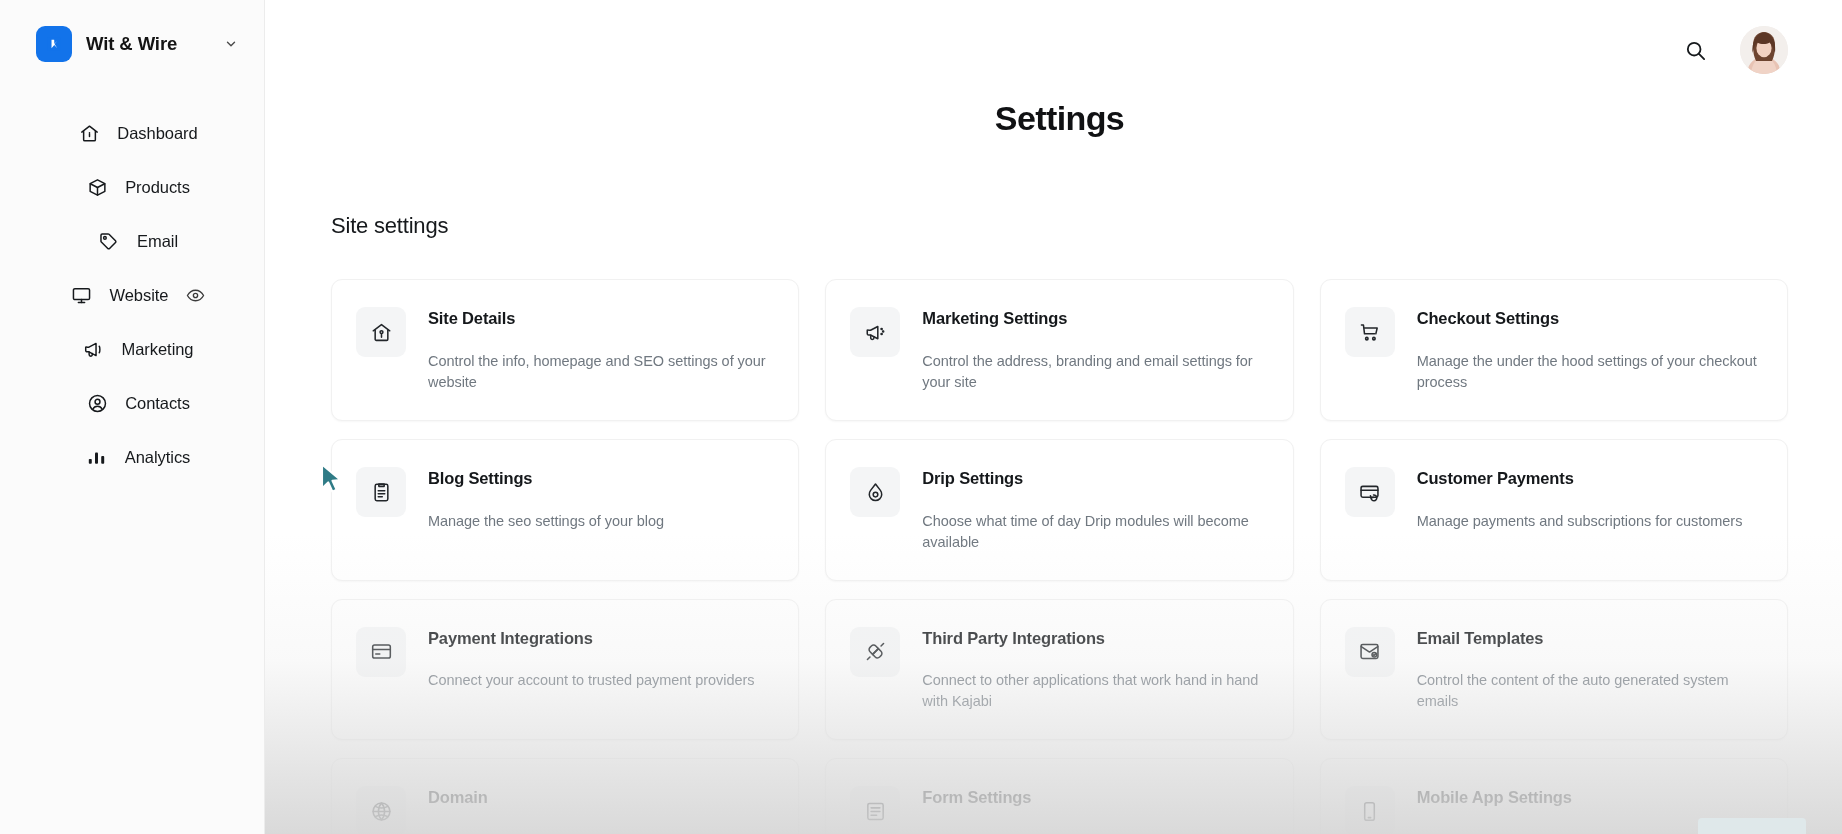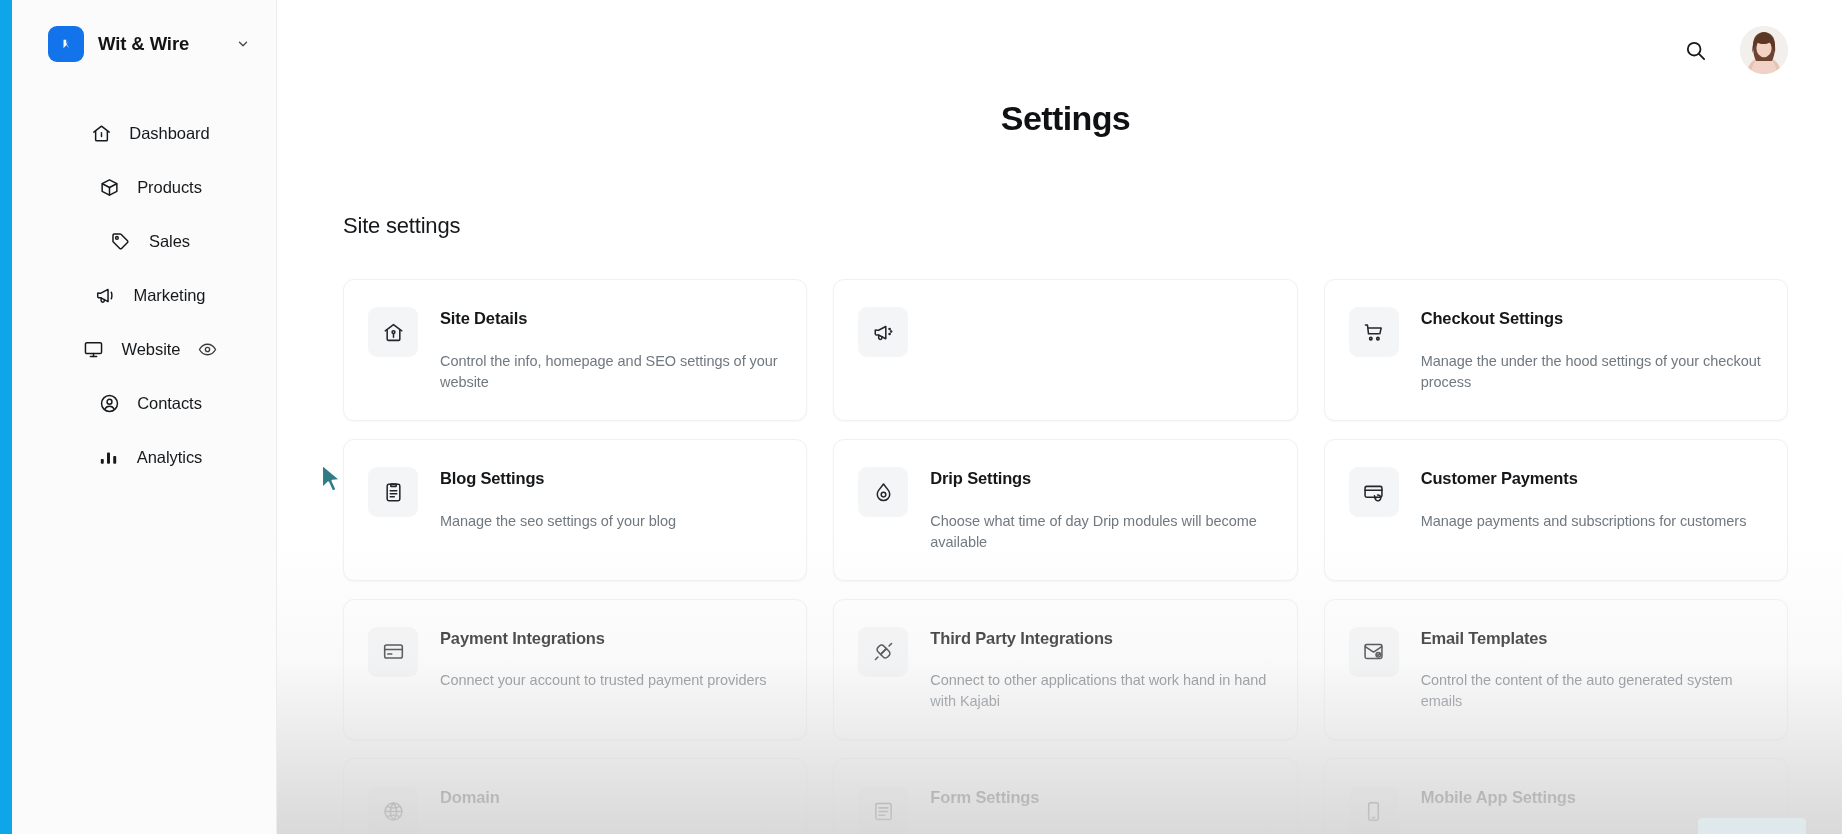--- a/index.html
+++ b/index.html
@@ -10,22 +10,21 @@
     background:#ffffff;
     font-family:"Liberation Sans", sans-serif;
     -webkit-font-smoothing:antialiased;
   }
 
   #app {
     position:relative;
     width:1842px;
     height:834px;
     display:flex;
-    background:#0ea5e9;
-    padding-left:12px;
+    background:#a21caf;
   }
 
   
   .sidebar {
     position:relative;
     width:265px;
     height:834px;
     flex:0 0 265px;
     background:#fbfbfb;
     border-right:1px solid #ececec;
@@ -302,49 +301,49 @@
         <span class="nav-label">Products</span>
       </div>
 
       <div class="nav-item">
         <span class="nav-icon">
           <svg width="21" height="21" viewBox="0 0 24 24" fill="none" stroke="currentColor" stroke-width="1.7" stroke-linecap="round" stroke-linejoin="round">
             <path d="M11.6 3.4H4.8a1.4 1.4 0 0 0-1.4 1.4v6.8a1.4 1.4 0 0 0 .41.99l7.4 7.4a1.4 1.4 0 0 0 1.98 0l6.8-6.8a1.4 1.4 0 0 0 0-1.98l-7.4-7.4a1.4 1.4 0 0 0-.99-.41Z"></path>
             <circle cx="7.9" cy="7.9" r="1.5"></circle>
           </svg>
         </span>
-        <span class="nav-label">Sales</span>
-      </div>
-
-      <div class="nav-item">
-        <span class="nav-icon">
-          <svg width="21" height="21" viewBox="0 0 24 24" fill="none" stroke="currentColor" stroke-width="1.7" stroke-linecap="round" stroke-linejoin="round">
-            <path d="M3.1 9.3v3.9a1.5 1.5 0 0 0 1.5 1.5h2.2l8.1 4.2V5.1L6.8 9.3H4.6a1.5 1.5 0 0 0-1.5 0Z"></path>
-            <path d="M7 14.8v3.0a1.8 1.8 0 0 0 3.6 0v-1.2"></path>
-            <path d="M18.6 8.4c.9.9.9 6.3 0 7.2"></path>
-          </svg>
-        </span>
-        <span class="nav-label">Marketing</span>
+        <span class="nav-label">Email</span>
       </div>
 
       <div class="nav-item">
         <span class="nav-icon">
           <svg width="21" height="21" viewBox="0 0 24 24" fill="none" stroke="currentColor" stroke-width="1.7" stroke-linecap="round" stroke-linejoin="round">
             <rect x="2.8" y="4.2" width="18.4" height="12.4" rx="1.6"></rect>
             <path d="M8.4 20.1h7.2"></path>
               <path d="M12 16.7v3.4"></path>
           </svg>
         </span>
         <span class="nav-label">Website</span>
         <span class="nav-eye">
           <svg width="19" height="19" viewBox="0 0 24 24" fill="none" stroke="currentColor" stroke-width="1.7" stroke-linecap="round" stroke-linejoin="round">
             <path d="M1.8 12S5.5 5.4 12 5.4 22.2 12 22.2 12 18.5 18.6 12 18.6 1.8 12 1.8 12Z"></path>
             <circle cx="12" cy="12" r="2.7"></circle>
           </svg>
         </span>
+      </div>
+
+      <div class="nav-item">
+        <span class="nav-icon">
+          <svg width="21" height="21" viewBox="0 0 24 24" fill="none" stroke="currentColor" stroke-width="1.7" stroke-linecap="round" stroke-linejoin="round">
+            <path d="M3.1 9.3v3.9a1.5 1.5 0 0 0 1.5 1.5h2.2l8.1 4.2V5.1L6.8 9.3H4.6a1.5 1.5 0 0 0-1.5 0Z"></path>
+            <path d="M7 14.8v3.0a1.8 1.8 0 0 0 3.6 0v-1.2"></path>
+            <path d="M18.6 8.4c.9.9.9 6.3 0 7.2"></path>
+          </svg>
+        </span>
+        <span class="nav-label">Marketing</span>
       </div>
 
       <div class="nav-item">
         <span class="nav-icon">
           <svg width="21" height="21" viewBox="0 0 24 24" fill="none" stroke="currentColor" stroke-width="1.7" stroke-linecap="round" stroke-linejoin="round">
             <circle cx="12" cy="12" r="9.1"></circle>
             <circle cx="12" cy="10" r="2.8"></circle>
             <path d="M6.6 18.6a6 6 0 0 1 10.8 0"></path>
           </svg>
         </span>
@@ -420,20 +419,24 @@
           <span class="card-icon">
             <svg width="23" height="23" viewBox="0 0 24 24" fill="none" stroke="currentColor" stroke-width="1.6" stroke-linecap="round" stroke-linejoin="round">
               <path d="M3.4 9.6v3.6a1.4 1.4 0 0 0 1.4 1.4h2.0l7.6 3.9V5.7L6.8 9.6H4.8a1.4 1.4 0 0 0-1.4 0Z"></path>
               <path d="M7 14.9v2.6a1.7 1.7 0 0 0 3.4 0v-1.0"></path>
               <path d="M18.2 8.2v0M19.8 10.6v0M18.2 13.6v0"></path>
               <circle cx="18.4" cy="8.4" r="0.55" fill="currentColor"></circle>
                 <circle cx="20.0" cy="11.0" r="0.55" fill="currentColor"></circle>
                 <circle cx="18.4" cy="13.6" r="0.55" fill="currentColor"></circle>
             </svg>
           </span>
+          <div class="card-body">
+            <div class="card-title">Marketing Settings</div>
+            <div class="card-desc">Control the address, branding and email settings for your site</div>
+          </div>
         </div>
 
         <div class="card">
           <span class="card-icon">
             <svg width="23" height="23" viewBox="0 0 24 24" fill="none" stroke="currentColor" stroke-width="1.6" stroke-linecap="round" stroke-linejoin="round">
               <path d="M3.6 4.2h2.1l1.1 9.2h10.5"></path>
                 <path d="M6.8 7.4h13.2l-1.4 6.0"></path>
               <circle cx="9.2" cy="18.4" r="1.3"></circle>
                 <circle cx="16.6" cy="18.4" r="1.3"></circle>
             </svg>

